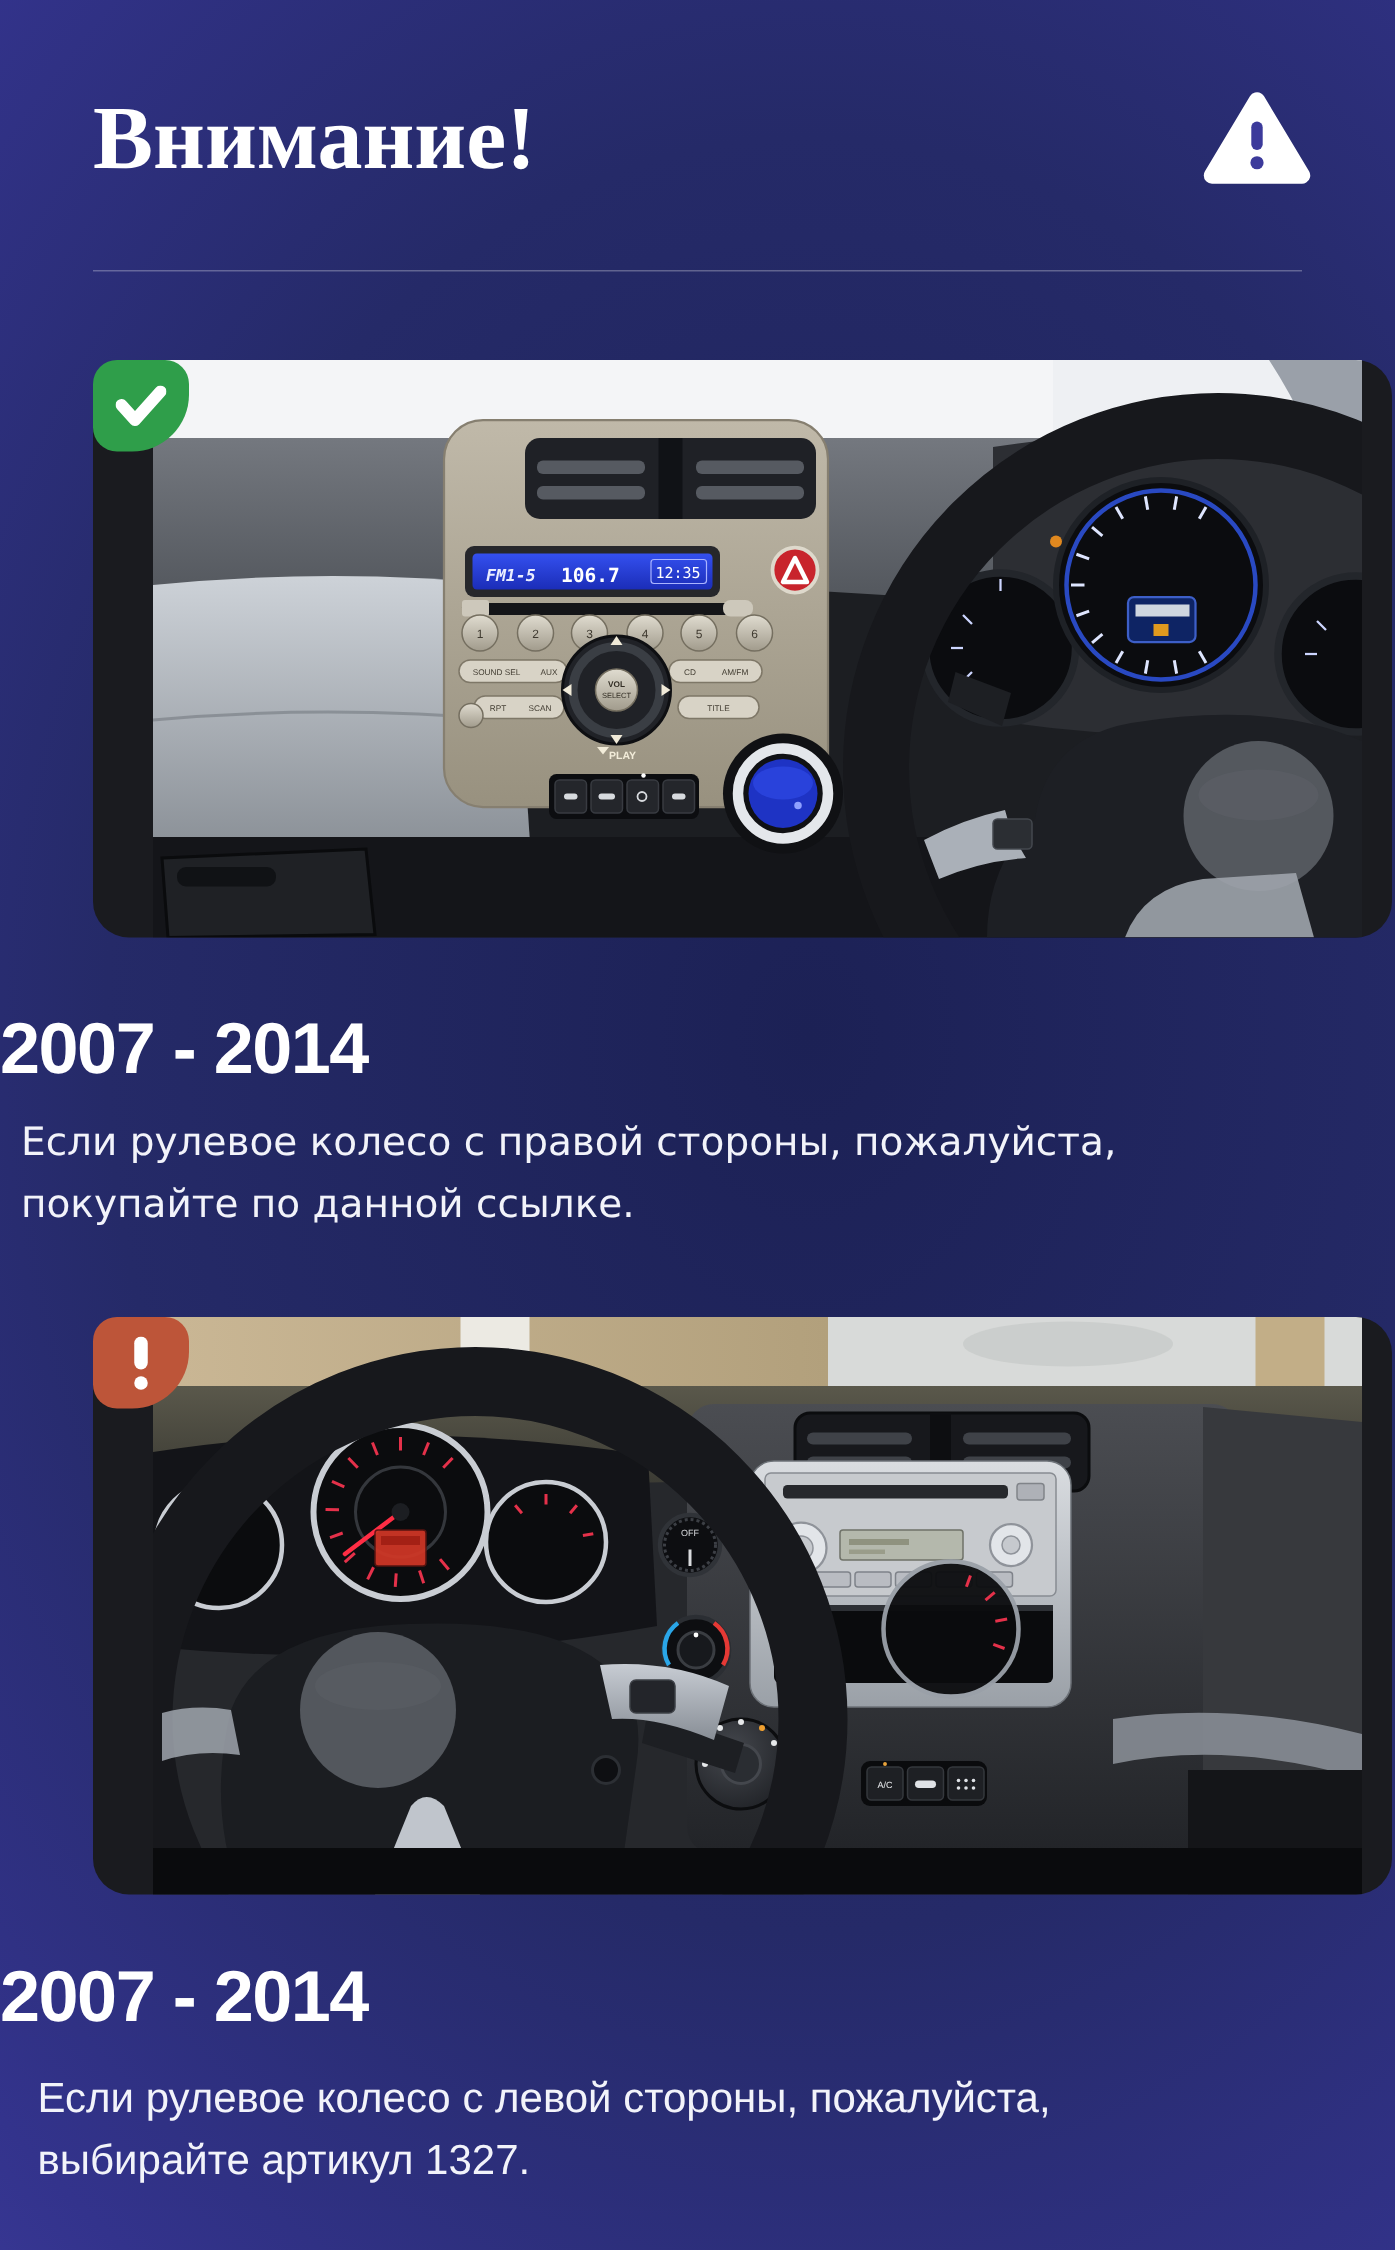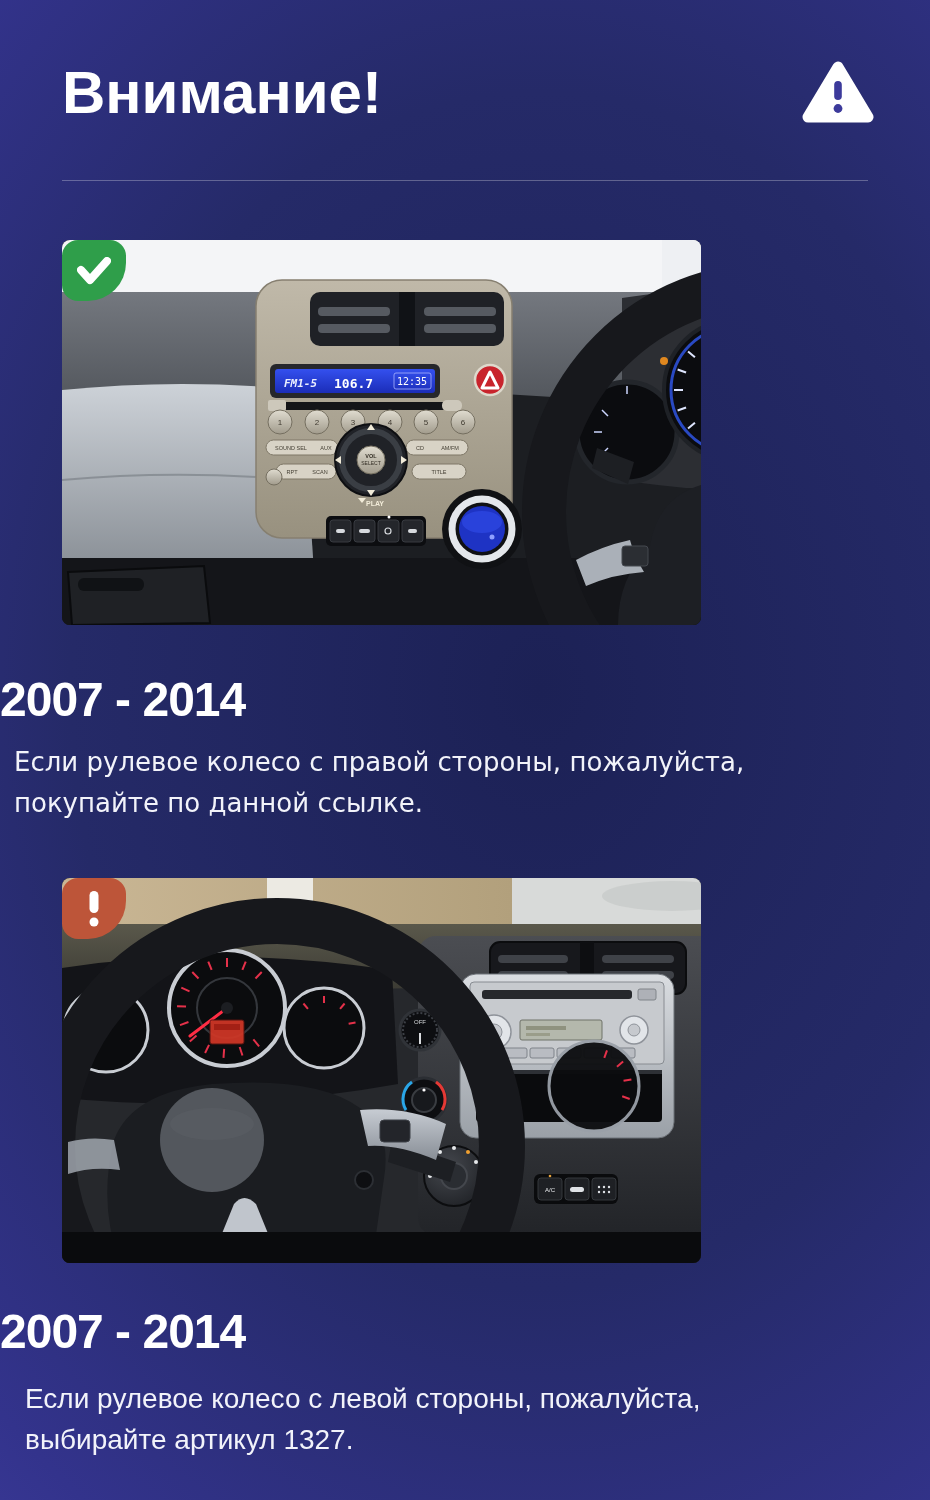--- a/index.html
+++ b/index.html
@@ -2,25 +2,25 @@
 <html><head>
 <meta charset="utf-8">
 <style>
   html,body{margin:0;padding:0;}
   body{width:930px;height:1500px;overflow:hidden;font-family:"Liberation Sans",sans-serif;}
   .page{position:relative;width:930px;height:1500px;
     background:
       radial-gradient(120% 95% at 58% 46%, #1c2155 0%, #252a68 42%, #33338c 70%, #4846ae 100%);
   }
   .page-title{position:absolute;left:62px;top:58px;margin:0;color:#ffffff;
-    font-family:Liberation Sans, sans-serif;font-weight:bold;font-size:60px;letter-spacing:0;text-align:center;}
+    font-family:Liberation Serif, serif;font-weight:bold;font-size:60px;letter-spacing:0;text-align:center;}
   .warn-icon{position:absolute;right:55px;top:60px;width:74px;height:66px;}
   .divider{position:absolute;left:62px;right:62px;top:180px;height:1px;background:rgba(255,255,255,.28);}
-  .photo-card{position:absolute;left:62px;width:639px;height:385px;border-radius:8px;overflow:hidden;
-    background:#1a1b1f;}
+  .photo-card{position:absolute;left:62px;width:826px;height:385px;border-radius:24px;overflow:hidden;
+    background:#1a1b1f;padding-left:40px;}
   .photo-card svg{display:block;width:806px;height:385px;}
   .card-1{top:240px;}
   .card-2{top:878px;}
   .badge{position:absolute;left:62px;width:64px;height:61px;border-radius:16px 16px 38px 16px;
     display:flex;align-items:center;justify-content:center;z-index:5;}
   .badge-1{top:240px;background:#2f9e4a;}
   .badge-2{top:878px;background:#bd5539;}
   .years{position:absolute;left:0;width:100%;text-align:left;color:#ffffff;
     font-weight:bold;font-size:48px;letter-spacing:-1px;margin:0;}
   .years-1{top:672px;}

